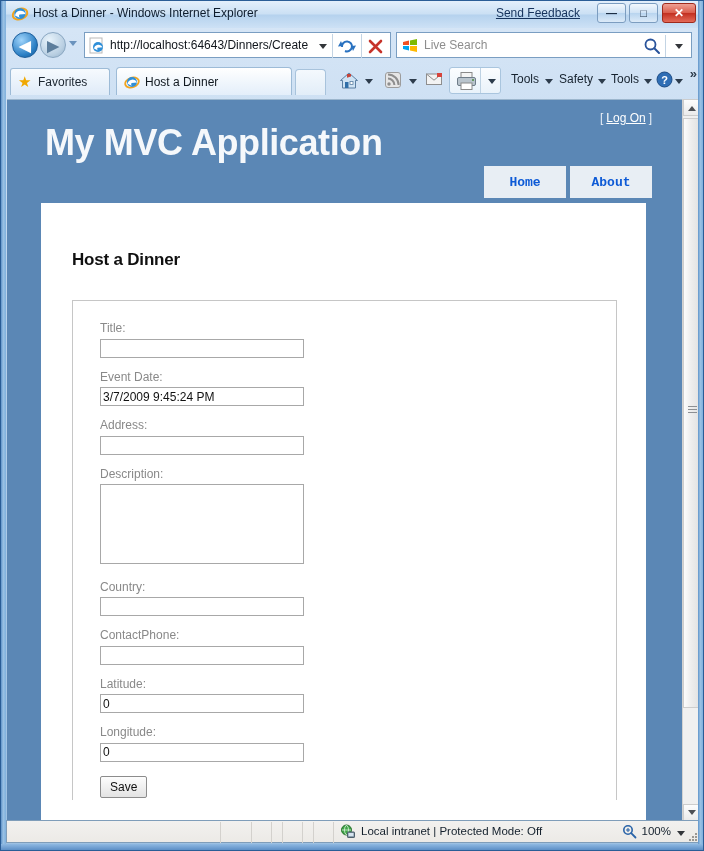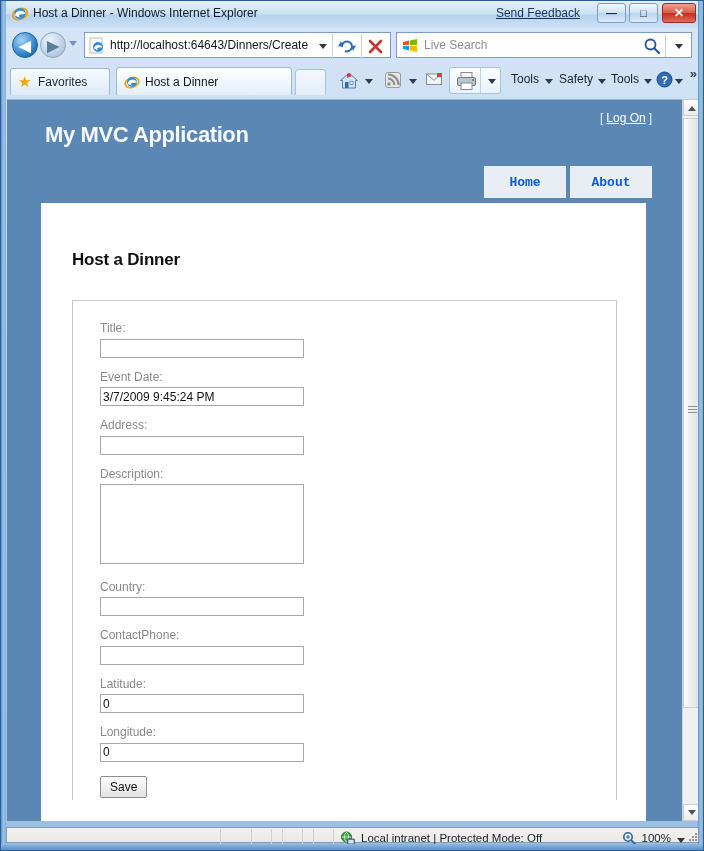--- a/index.html
+++ b/index.html
@@ -196,21 +196,21 @@
   #logon-wrap {
     position: absolute; right: 30px; top: 11px;
     font-size: 12px; color: #e7eef6;
   }
   #logon-link {
     color: #ffffff; text-decoration: underline; cursor: pointer;
     padding: 0 3px;
   }
   #site-title {
     position: absolute; left: 38px; top: 22px;
-    font-size: 22px; font-weight: bold; color: #f5f8fb;
+    font-size: 36px; font-weight: bold; color: #f5f8fb;
     letter-spacing: -0.4px;
   }
   #main-nav {
     position: absolute; right: 30px; top: 66px;
     display: flex;
     font-family: Liberation Mono, monospace;
   }
   .nav-tab {
     height: 32px; min-width: 82px;
     background: #e8eef4;
@@ -299,21 +299,21 @@
     background: linear-gradient(to right, #fcfcfc, #eeeeee 45%, #e2e2e2);
     border: 1px solid #cdcdcd; cursor: pointer;
   }
   #sb-grip {
     position: absolute; left: 4px; top: 287px; width: 9px; height: 7px;
   }
   #sb-grip div { height: 1px; background: #8c8f93; margin-bottom: 2px; }
 
   
   #statusbar {
-    position: absolute; left: 5px; bottom: 7px; width: 694px; height: 16px;
+    position: absolute; left: 5px; bottom: 7px; width: 694px; height: 23px;
     background: linear-gradient(to bottom, #f2f1ef, #eceae6);
     border: 1px solid #7f9db9;
   }
   .sb-sep {
     position: absolute; top: 1px; width: 1px; height: 21px; background: #d3d1cd;
   }
   #status-zone-icon { position: absolute; left: 333px; top: 3px; width: 16px; height: 16px; }
   #status-text {
     position: absolute; left: 354px; top: 4px;
     font-size: 11.5px; color: #14202c; white-space: nowrap;

